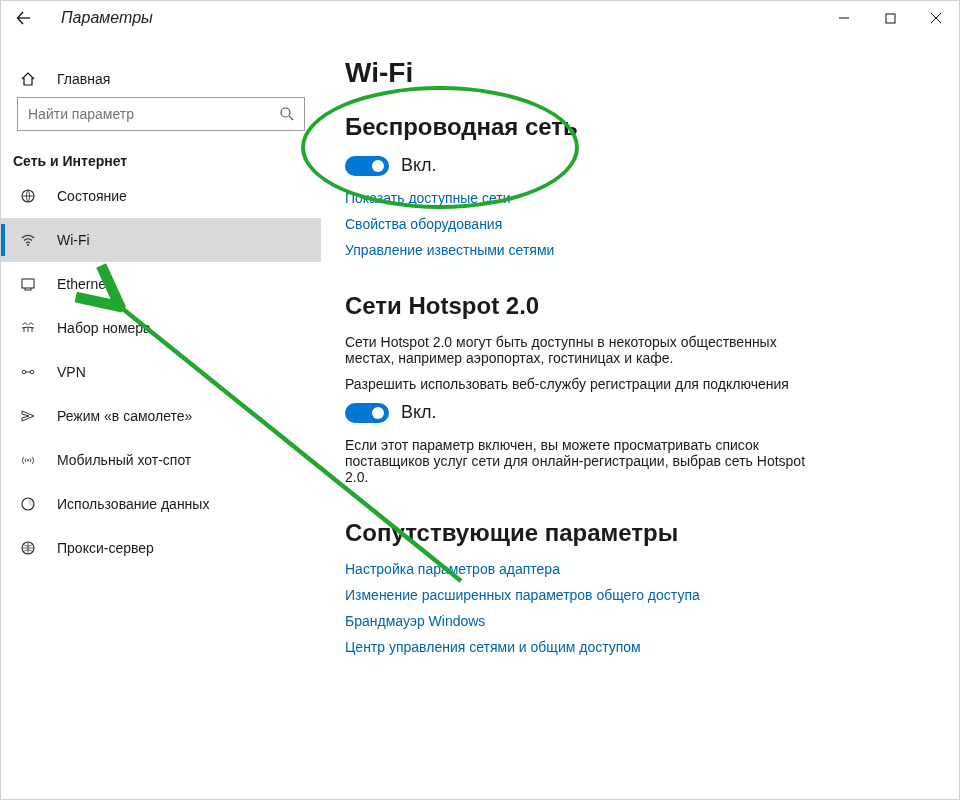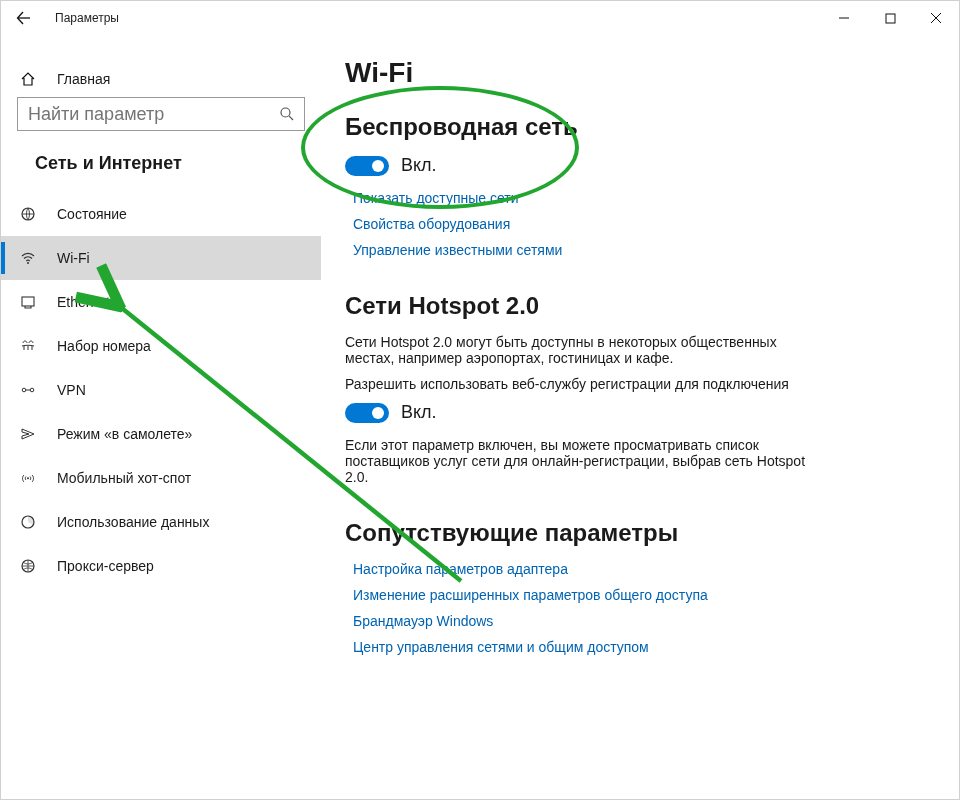--- a/index.html
+++ b/index.html
@@ -1,48 +1,48 @@
 <!DOCTYPE html>
 <html><head>
 <meta charset="utf-8">
 <style>
   html,body{margin:0;padding:0;font-family:"Segoe UI",Arial,sans-serif;font-size:14px;color:#1a1a1a;background:#fff;}
   .window{width:960px;height:800px;position:relative;display:flex;flex-direction:column;box-sizing:border-box;border:1px solid #d0d0d0;overflow:hidden;}
   
   .titlebar{height:34px;display:flex;align-items:center;justify-content:space-between;font-size:12px;color:#222;}
   .titlebar-left{display:flex;align-items:center;}
   .back-btn{width:46px;height:34px;display:flex;align-items:center;justify-content:center;cursor:pointer;}
-  .title-text{margin-left:8px;font-size:12px;}
+  .title-text{margin-left:14px;font-size:16px;font-style:italic;}
   .win-controls{display:flex;}
   .win-btn{width:46px;height:34px;display:flex;align-items:center;justify-content:center;cursor:pointer;}
   
   .body{flex:1;display:flex;overflow:hidden;}
   .sidebar{width:320px;box-sizing:border-box;padding:12px 0 0 0;}
   .home-row{display:flex;align-items:flex-end;height:40px;padding-left:18px;cursor:pointer;}
   .home-row .icon{width:18px;display:flex;justify-content:center;}
   .home-row .lbl{margin-left:20px;font-size:14px;}
   .search-wrap{margin:10px 16px 22px 16px;}
-  .search-box{width:100%;height:34px;border:1px solid #999;background:#fff;box-sizing:border-box;padding:0 40px 0 10px;font-size:18px;font-family:inherit;position:relative;}
+  .search-box{width:100%;height:34px;border:1px solid #999;background:#fff;box-sizing:border-box;padding:0 40px 0 10px;font-size:14px;font-family:inherit;position:relative;}
   .search-wrap{position:relative;}
   .search-icon{position:absolute;right:10px;top:50%;transform:translateY(-50%);}
-  .group-title{padding:0 34px;font-weight:600;font-size:18px;margin-bottom:18px;}
+  .group-title{padding:0 12px;font-weight:600;font-size:14px;margin-bottom:5px;}
   .nav-item{display:flex;align-items:center;height:44px;padding-left:18px;cursor:pointer;position:relative;}
   .nav-item.selected{background:#d9d9d9;}
   .nav-item.selected::before{content:"";position:absolute;left:0;top:6px;bottom:6px;width:4px;background:#0078d4;}
   .nav-item .icon{width:18px;display:flex;justify-content:center;color:#333;}
   .nav-item .lbl{margin-left:20px;font-size:14px;}
 
   .content{flex:1;padding:22px 26px 26px 24px;overflow:auto;}
   h1.page-title{font-weight:600;font-size:28px;margin:0 0 24px 0;}
   h2.section{font-weight:600;font-size:24px;margin:0 0 14px 0;}
   .toggle-row{display:flex;align-items:center;margin-bottom:14px;}
   .toggle{width:44px;height:20px;border-radius:10px;background:#0078d4;position:relative;cursor:pointer;}
   .toggle .knob{position:absolute;width:12px;height:12px;border-radius:50%;background:#fff;top:4px;right:5px;}
   .toggle-label{margin-left:12px;font-size:18px;}
-  .link{color:#0063b1;font-size:14px;margin:10px 8px;display:block;cursor:pointer;}
+  .link{color:#0063b1;font-size:14px;margin:10px 0;display:block;cursor:pointer;}
   .section-block{margin-bottom:34px;}
   .para{font-size:14px;line-height:16px;margin:10px 0;max-width:480px;}
   .related h2{margin-top:6px;}
 
   
   .anno{position:absolute;pointer-events:none;}
   .ellipse{border:4px solid #22a62f;border-radius:50%;}
   .arrow-svg{position:absolute;pointer-events:none;}
 
   

